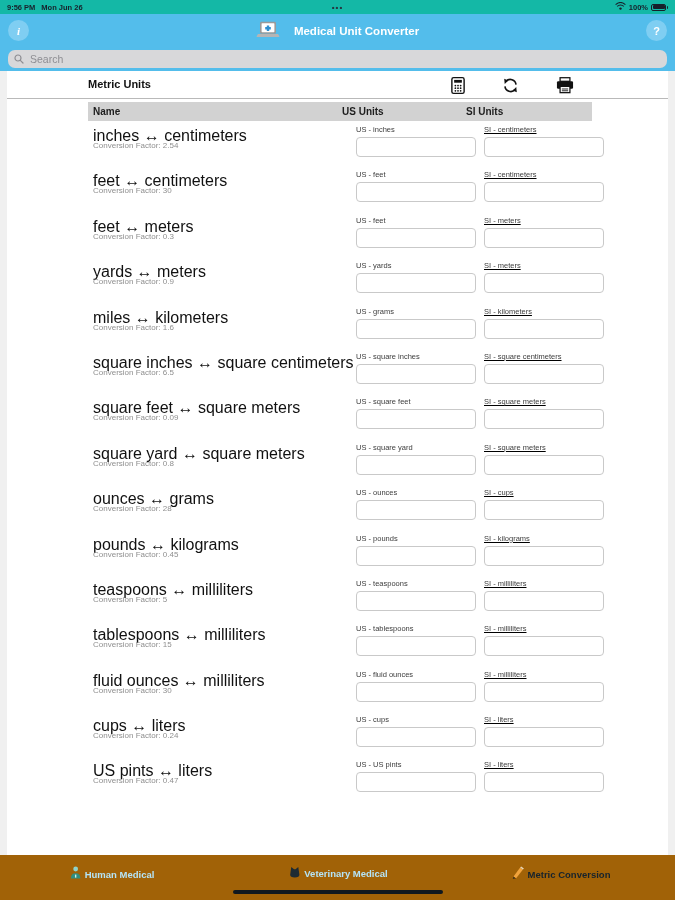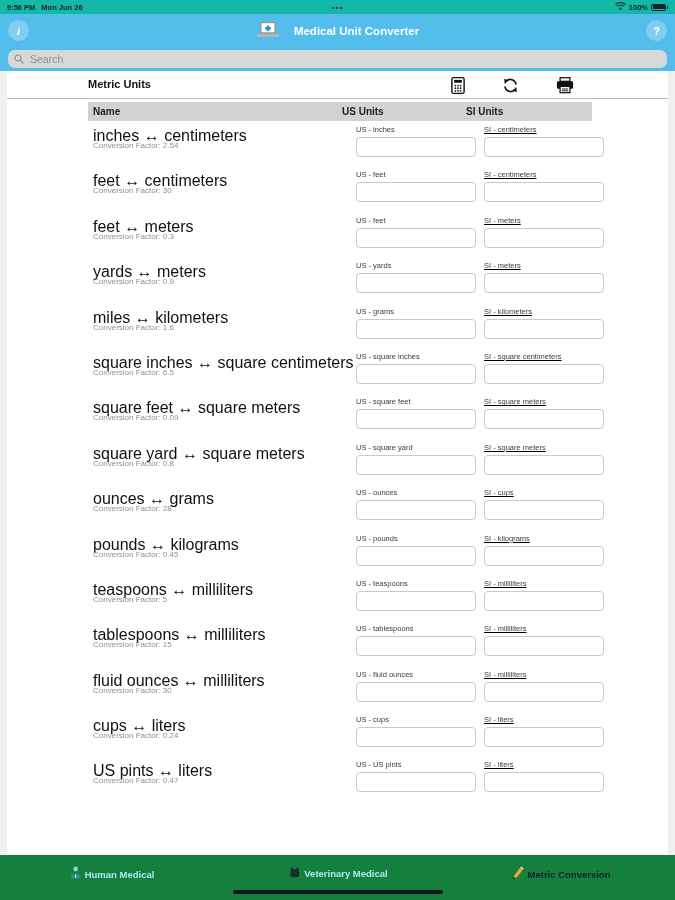--- a/index.html
+++ b/index.html
@@ -49,21 +49,21 @@
   .row{position:relative;height:45.4px;}
   .row-name{position:absolute;left:5px;top:6px;font-size:16px;font-weight:400;color:#111;}
   .row-factor{position:absolute;left:5px;top:20px;font-size:8px;color:#8f8f8f;}
   .field{position:absolute;top:4px;width:120px;}
   .field.us{left:268px;}
   .field.si{left:396px;text-decoration:underline;}
   .field-label{font-size:7.5px;color:#3c3c3c;}
   .field-input{margin-top:3px;width:100%;height:20px;border:1px solid #c9c9c9;border-radius:4px;box-sizing:border-box;background:#fff;font-size:10px;padding:0 4px;outline:none;font-family:"Liberation Sans",sans-serif;}
 
   
-  .tab-bar{position:absolute;bottom:0;left:0;width:675px;height:45px;background:#15803d;}
+  .tab-bar{position:absolute;bottom:0;left:0;width:675px;height:45px;background:#a16207;}
   .tab{position:absolute;top:11px;transform:translateX(-50%);display:flex;align-items:center;gap:3px;background:none;border:none;cursor:pointer;padding:0;}
   .tab-label{font-size:9.5px;font-weight:700;color:#b5e4f7;}
   .tab.selected .tab-label{color:#16232c;}
   .home-indicator{position:absolute;bottom:6px;left:50%;transform:translateX(-50%);width:210px;height:4.5px;border-radius:3px;background:#10181f;}
 </style>
 </head>
 <body>
 
 <div class="screen">
 

